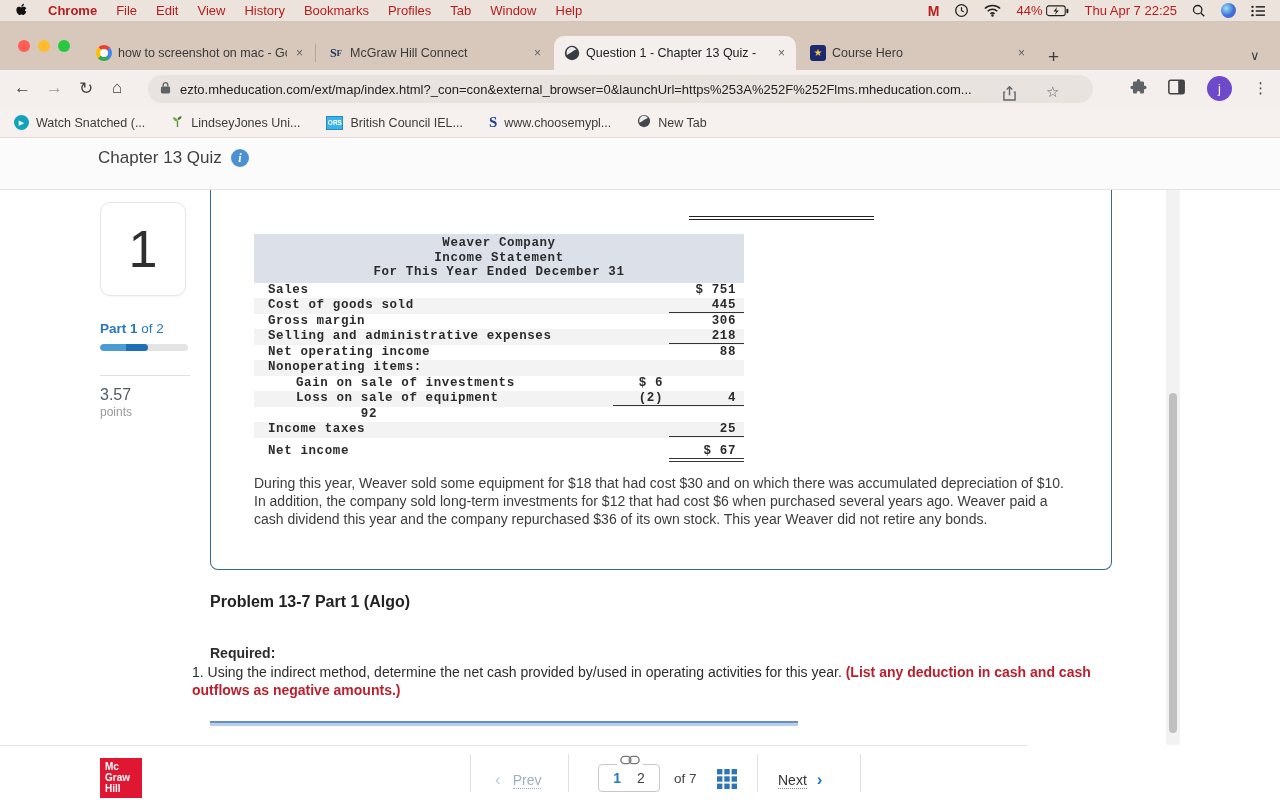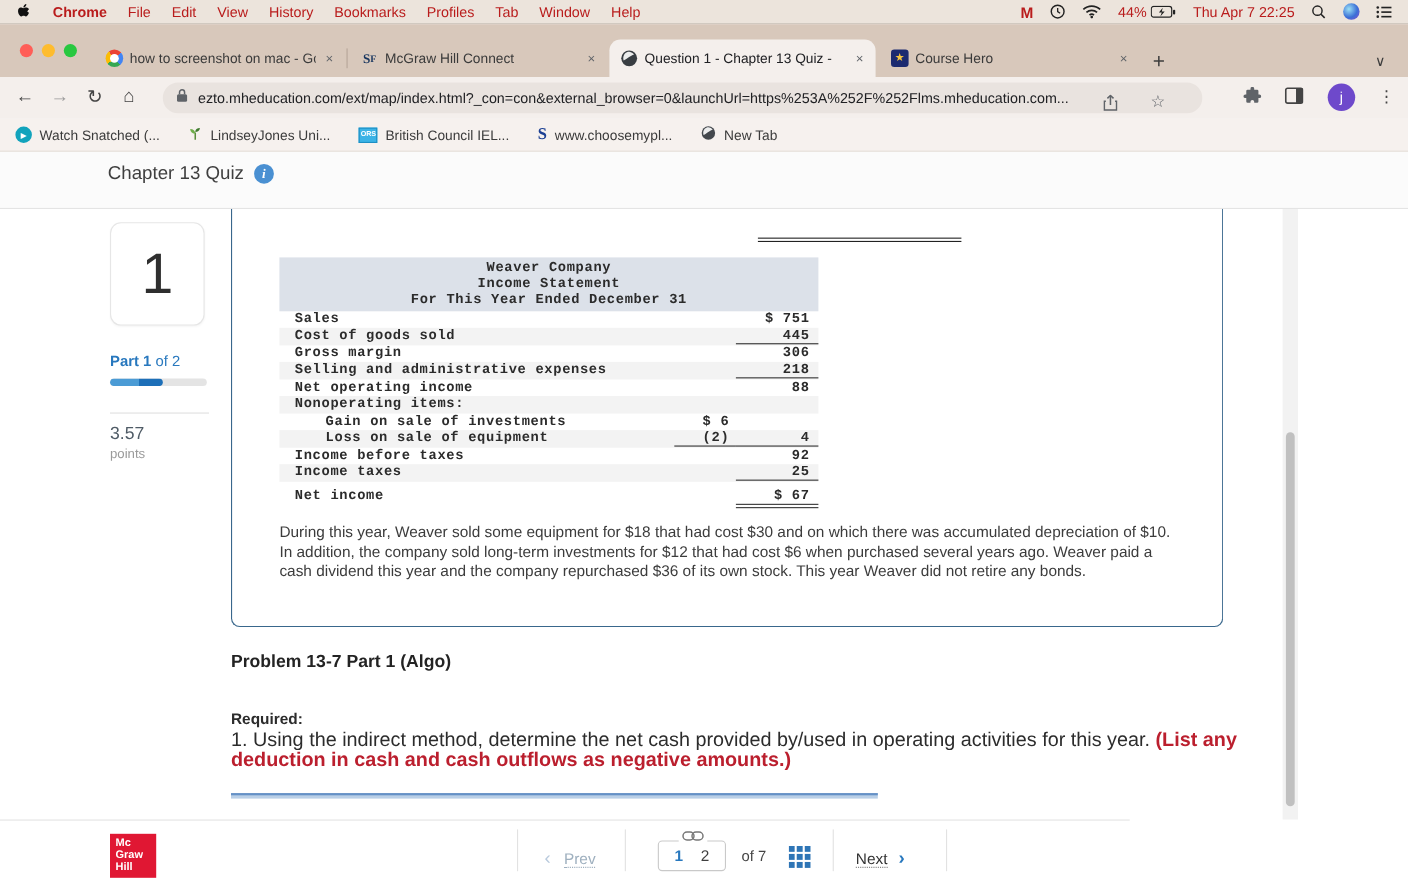--- a/index.html
+++ b/index.html
@@ -112,21 +112,21 @@
   .irow .mid { width:56px; text-align:right; padding-right:6px; }
   .irow .rgt { width:75px; text-align:right; padding-right:8px; }
   .irow .u { border-bottom:1px solid #333; }
   .irow .uu { border-bottom:4px double #333; }
   .irow.gap { margin-top:6px; }
 
   .narrative { position:absolute; left:43px; top:284px; width:810px; font-size:14px; line-height:18px; color:#3c3c3c; }
 
   .prob-title { position:absolute; left:210px; top:403px; font-size:16px; font-weight:bold; color:#232323; }
   .req-label { position:absolute; left:210px; top:455px; font-size:14px; font-weight:bold; color:#2c2c2c; }
-  .req-line { position:absolute; left:210px; top:473px; width:940px; font-size:18px; line-height:18px; color:#2c2c2c; }
+  .req-line { position:absolute; left:192px; top:473px; width:940px; font-size:14px; line-height:18px; color:#2c2c2c; }
   .req-line .red { color:#bb1f2e; font-weight:bold; }
 
   .bluebar { position:absolute; left:210px; top:531px; width:588px; height:5px;
     background:#b9cfe7; border-top:2px solid #6591c6; }
 
   
   .sb-track { position:absolute; left:1166px; top:0; width:14px; height:555px; background:#f2f2f2; }
   .sb-thumb { position:absolute; left:3px; top:203px; width:8px; height:340px; background:#c0c0c0; border-radius:4px; }
 
   
@@ -399,21 +399,20 @@
         <span class="lbl ind">Gain on sale of investments</span>
         <span class="mid">$ 6</span>
         <span class="rgt"></span>
       </div>
       <div class="irow shade">
         <span class="lbl ind">Loss on sale of equipment</span>
         <span class="mid u">(2)</span>
         <span class="rgt u">4</span>
       </div>
       <div class="irow">
-        <span class="lbl">Income before taxes</span>
         <span class="mid"></span>
         <span class="rgt">92</span>
       </div>
       <div class="irow shade">
         <span class="lbl">Income taxes</span>
         <span class="mid"></span>
         <span class="rgt u">25</span>
       </div>
       <div class="irow gap">
         <span class="lbl">Net income</span>

